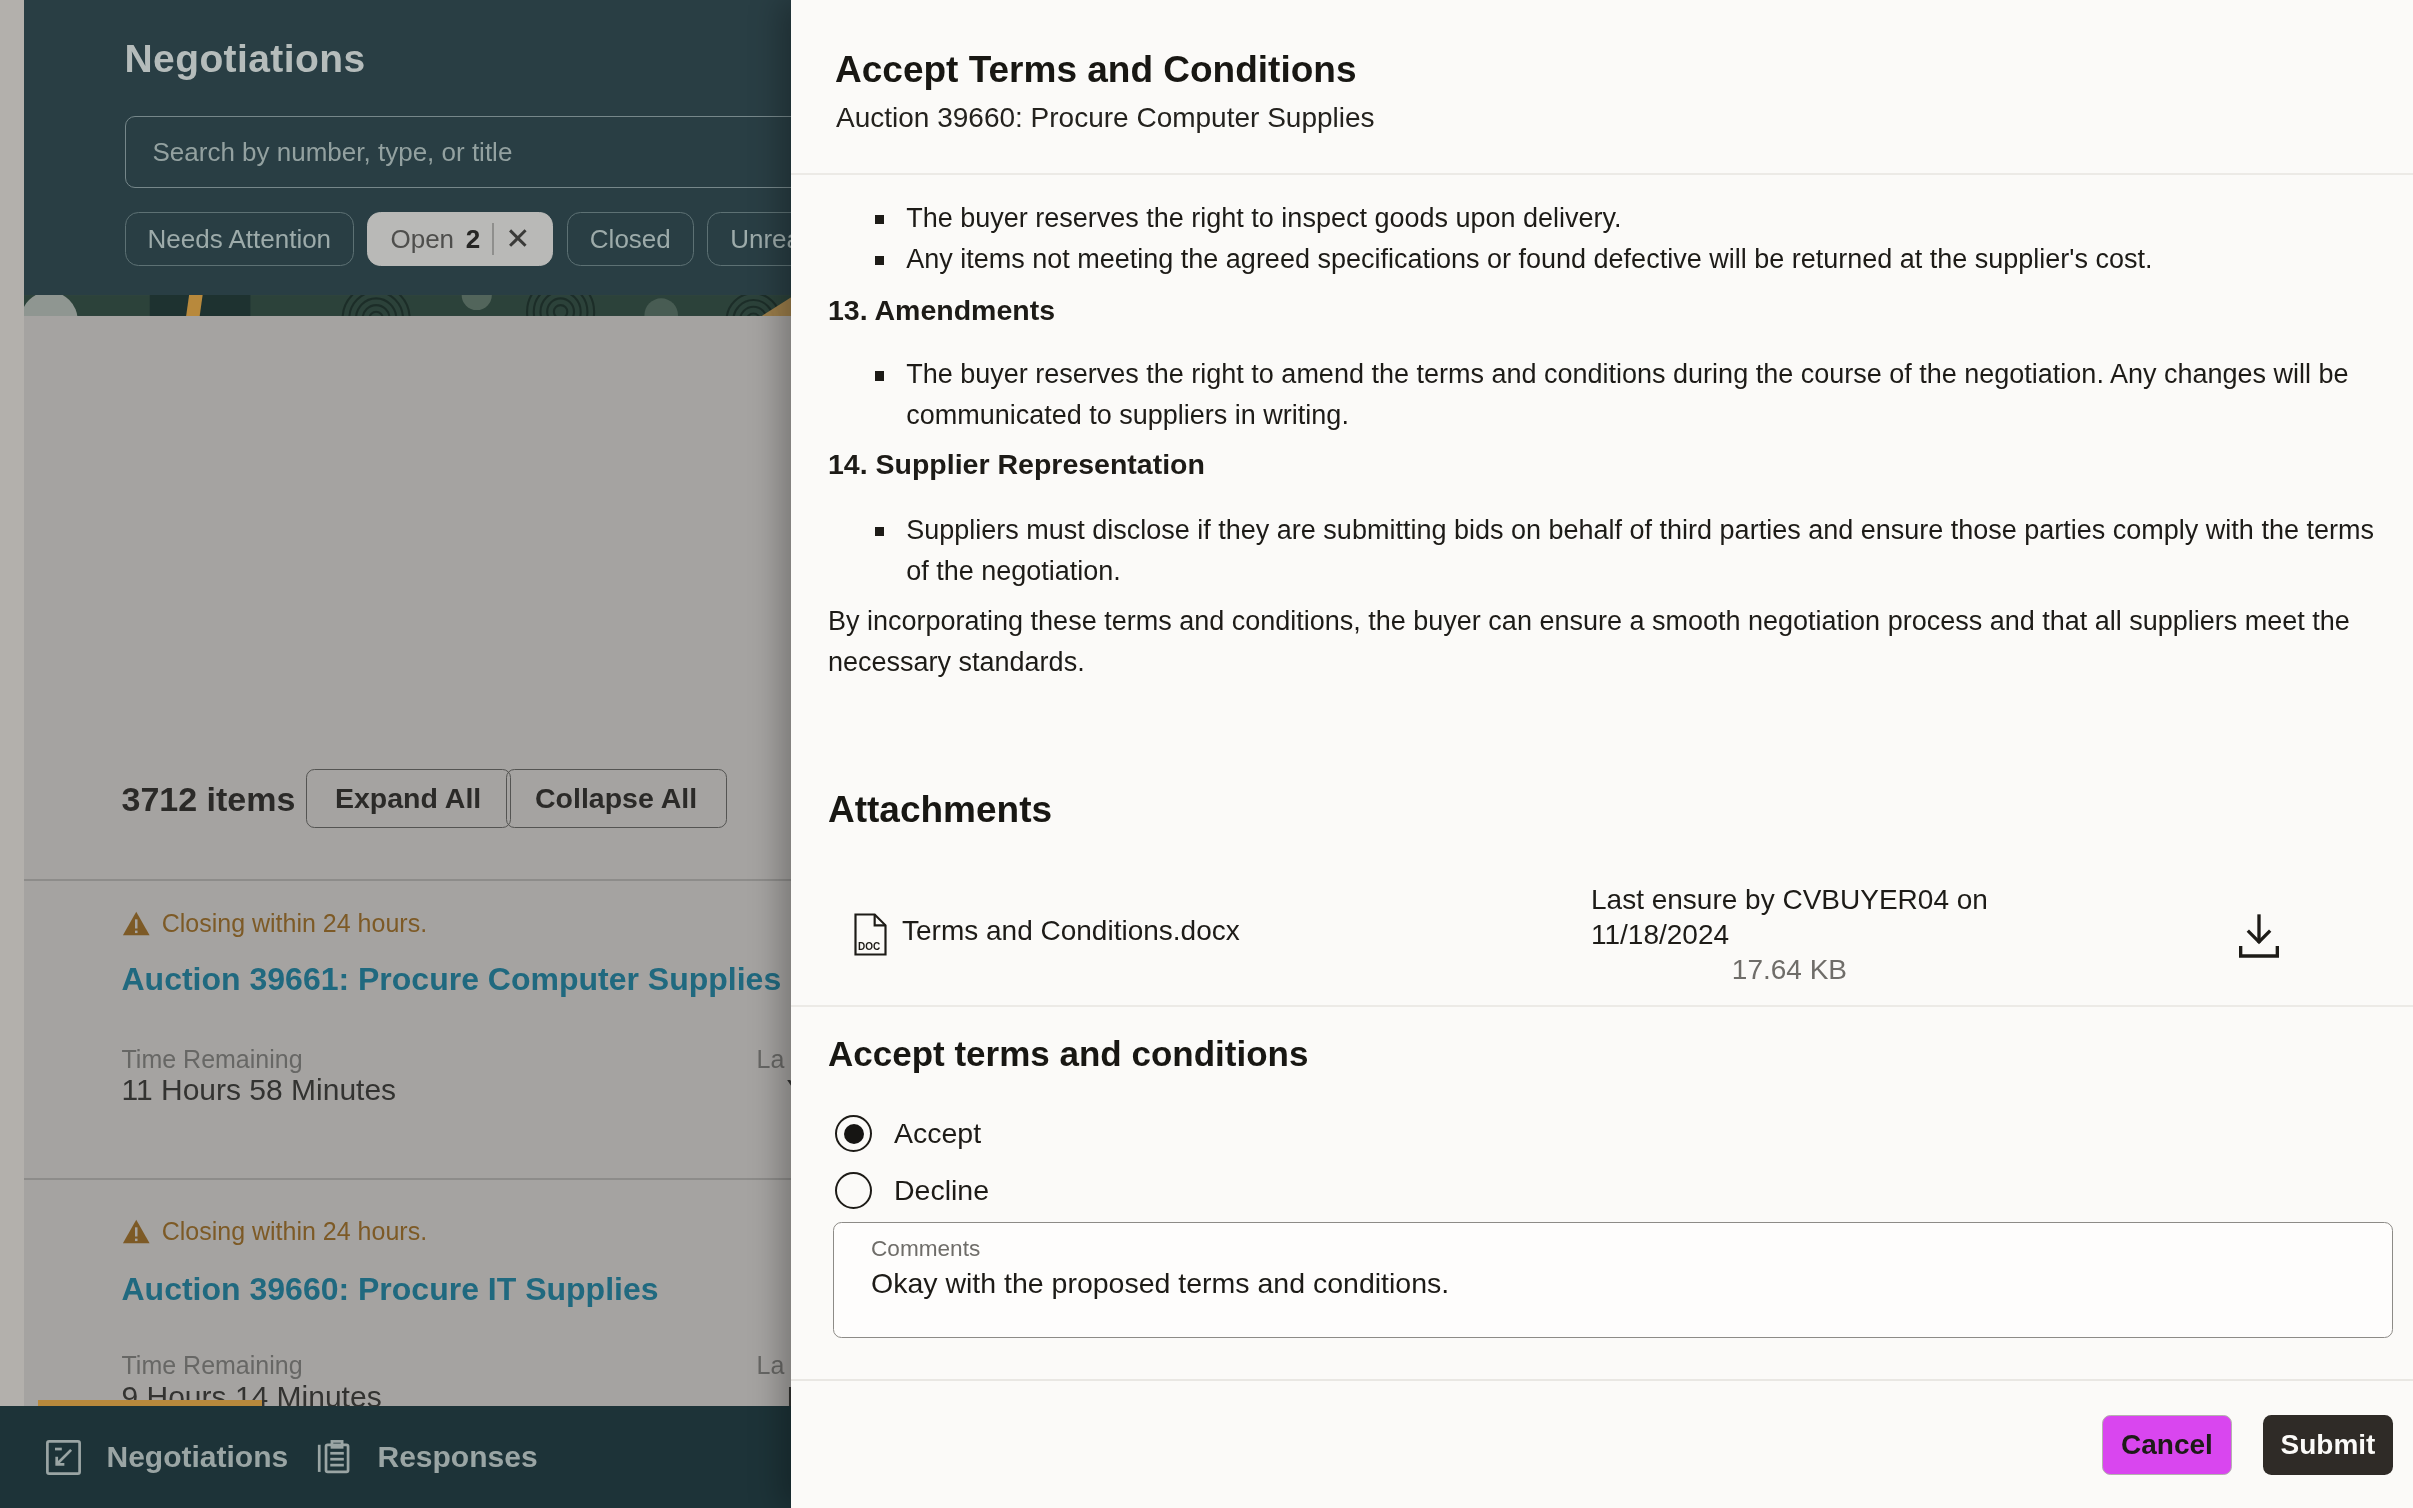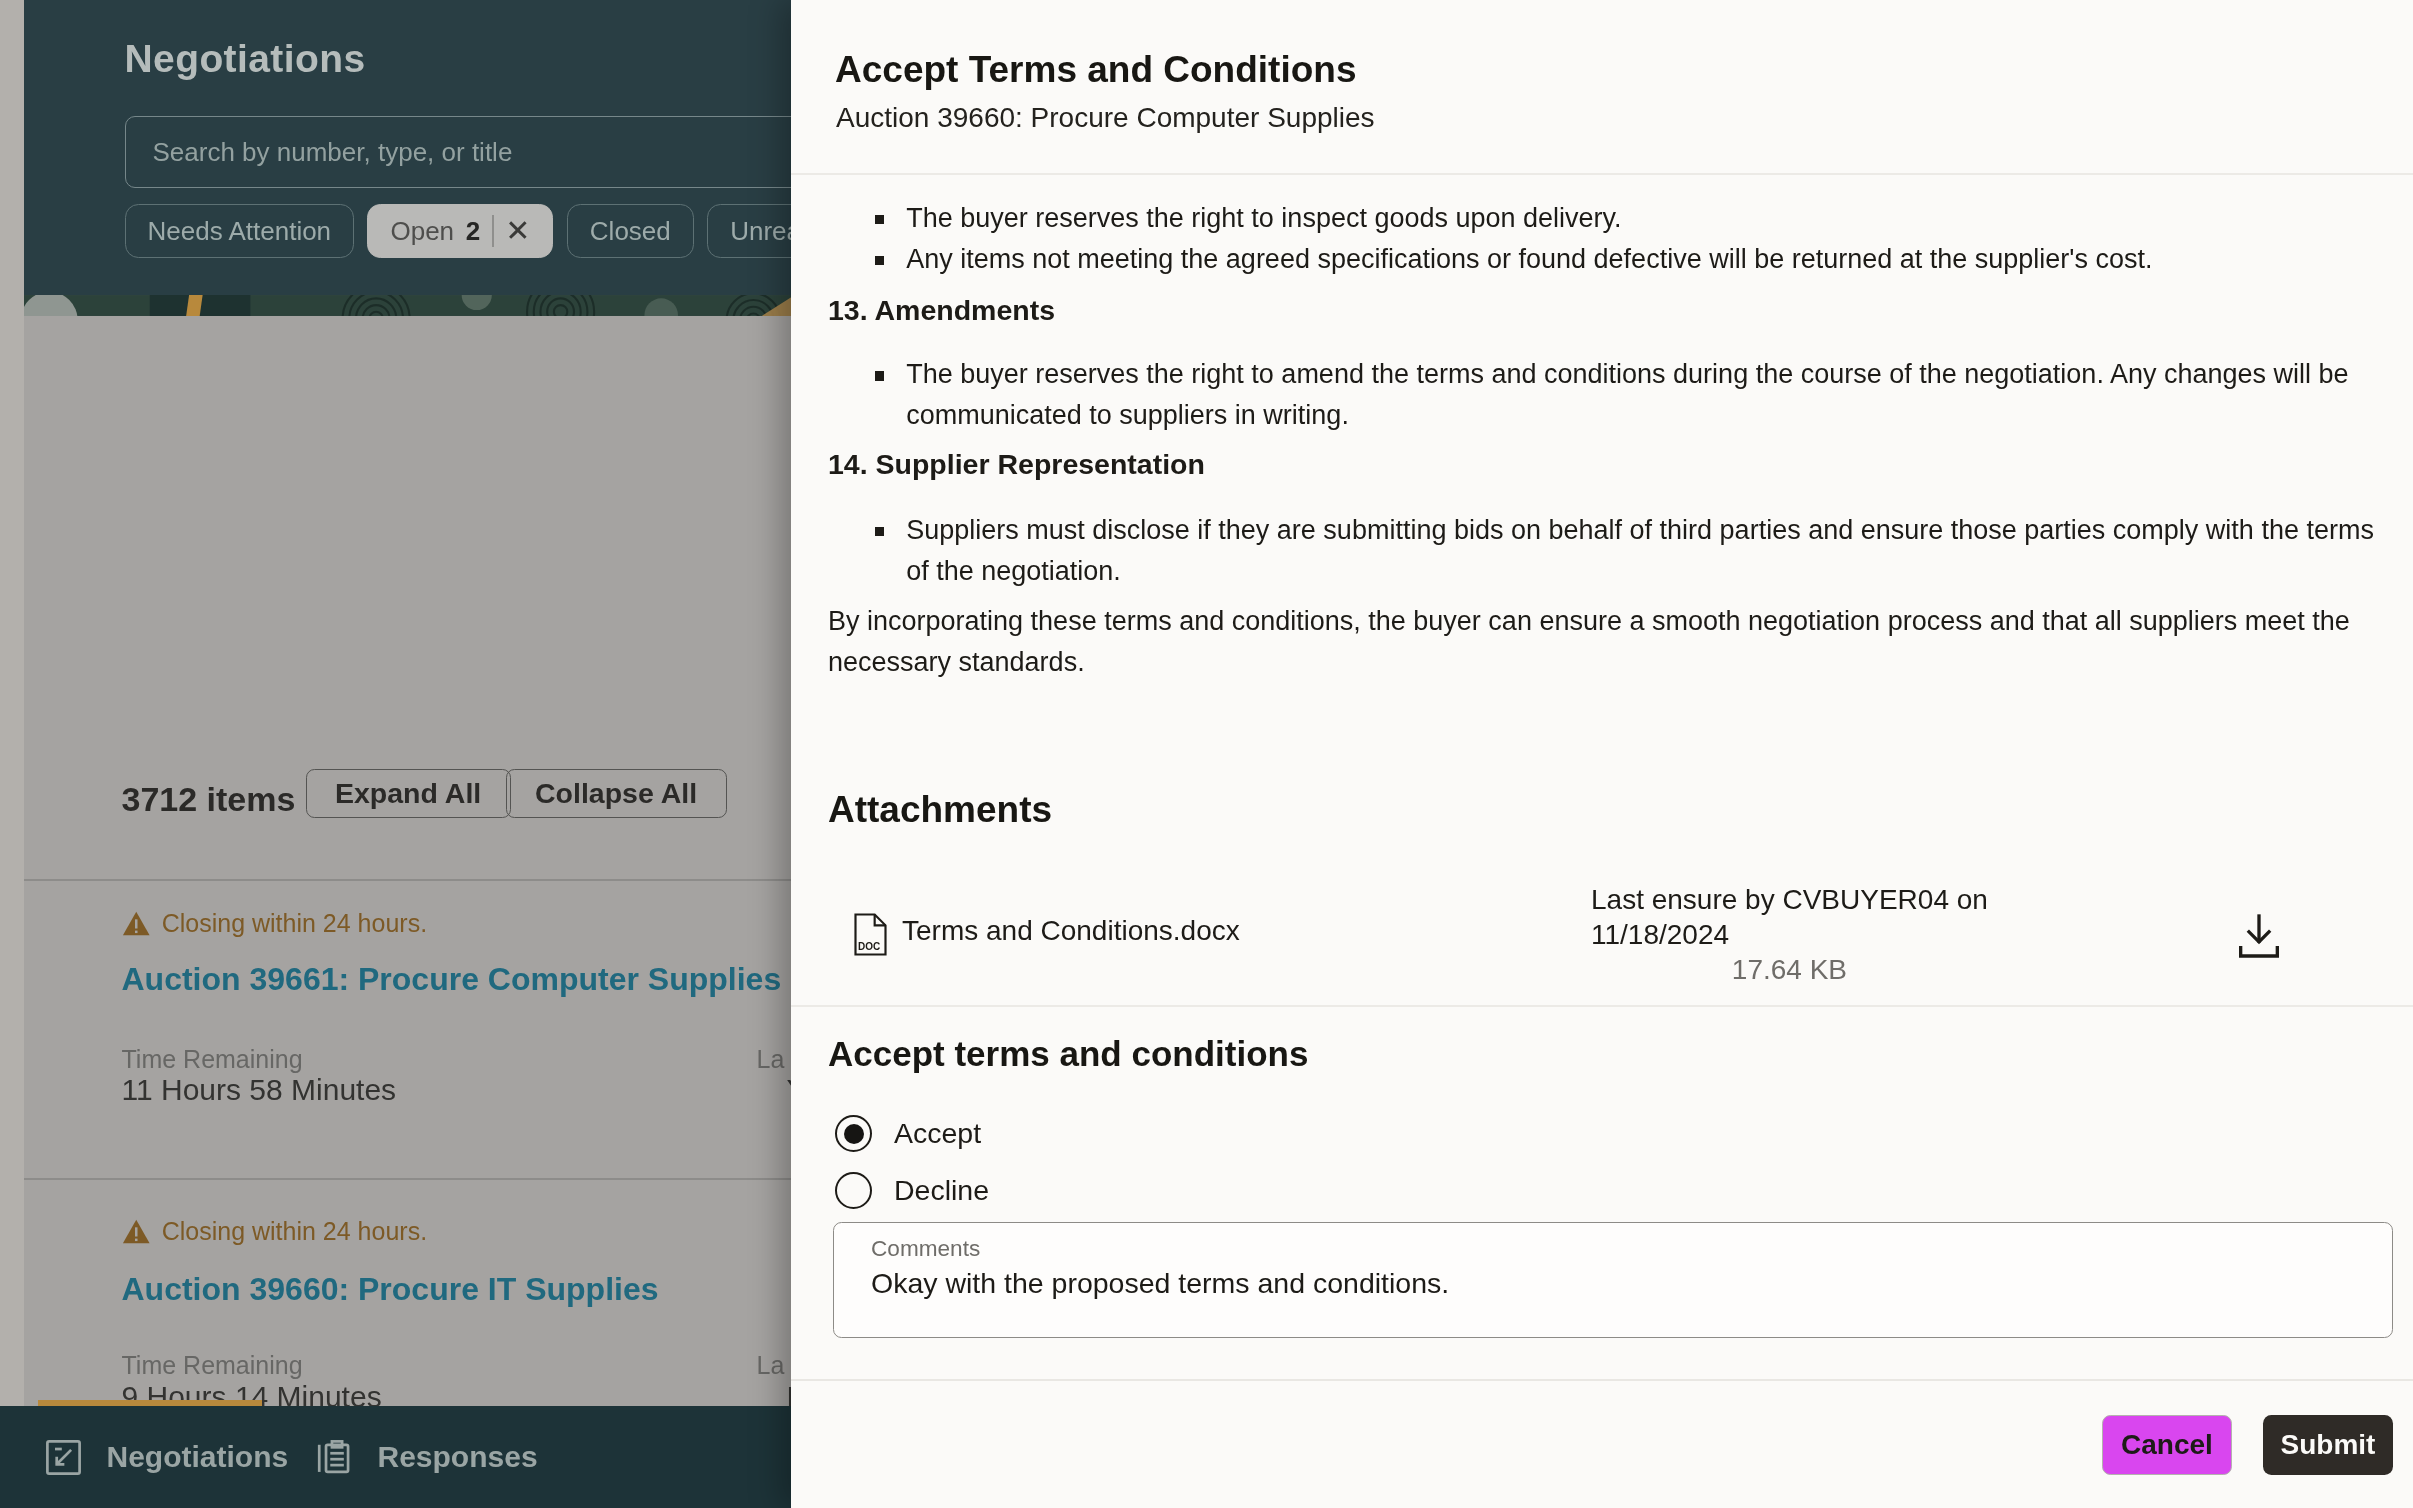--- a/index.html
+++ b/index.html
@@ -7,36 +7,36 @@
   body { position:relative; background:#b3b0ac; font-family:"Liberation Sans", sans-serif; color:#1d1b17; }
 
   
   .left-app { position:absolute; left:23.5px; top:0; width:768px; height:1508px; overflow:hidden; background:#a5a3a1; }
 
   .app-header { position:absolute; left:0; top:0; width:100%; height:295px; background:#293e44; }
   .app-title { position:absolute; left:101px; top:37px; font-size:39px; font-weight:700; color:#b5bcbb; letter-spacing:0.4px; }
   .search-box { position:absolute; left:101px; top:116px; width:704px; height:72px; border:1.7px solid #76878a; border-radius:10px; display:flex; align-items:center; }
   .search-ph { margin-left:27px; font-size:26px; color:#93a1a0; white-space:nowrap; }
   .chips { position:absolute; left:101px; top:204px; height:54px; display:flex; gap:13.4px; }
-  .chip { height:54px; border:1.7px solid #5d7174; border-radius:13.4px; color:#9dabaa; font-size:26px; padding:0 22px; display:flex; align-items:center; gap:11.7px; white-space:nowrap; }
+  .chip { height:54px; border:1.7px solid #5d7174; border-radius:13.4px; color:#9dabaa; font-size:26px; padding:0 22px; display:flex; align-items:center; gap:11.7px; white-space:nowrap;margin-top:8px; }
   .chip.selected { background:#b9b9b7; border-color:#b9b9b7; color:#4e4e4c; }
   .chip .count { font-weight:700; color:#262624; }
   .chip .vdiv { width:1.7px; height:32px; background:#8f8f8d; }
   .chip .x { color:#3a3a38; font-size:30px; line-height:1; }
 
   .pattern-strip { position:absolute; left:0; top:295px; width:768px; height:21px; overflow:hidden; }
 
   .banner { position:absolute; left:0; top:316px; width:768px; height:328px; background:#2f535e; }
   .banner-chevron { position:absolute; left:42px; top:136px; width:30px; height:44px; cursor:pointer; }
   .banner-title { position:absolute; left:87px; top:107px; font-family:"Liberation Serif", serif; font-size:53px; color:#c6cdcc; white-space:nowrap; }
   .banner-sub { position:absolute; left:92px; top:186px; font-size:30px; color:#b7c0bf; white-space:nowrap; }
 
   .list-area { position:absolute; left:0; top:644px; width:768px; height:763px; background:#a5a3a1; }
   .items-count { position:absolute; left:98px; top:136px; font-size:34px; font-weight:600; color:#2b2a28; }
-  .btn-ghost { position:absolute; top:125px; height:49px; border:1.7px solid #545452; border-radius:8.4px; background:transparent; font-family:inherit; font-size:28.5px; font-weight:600; color:#2b2a28; display:flex; align-items:center; padding:0 28.5px; white-space:nowrap; }
+  .btn-ghost { position:absolute; top:125px; height:59px; border:1.7px solid #545452; border-radius:8.4px; background:transparent; font-family:inherit; font-size:28.5px; font-weight:600; color:#2b2a28; display:flex; align-items:center; padding:0 28.5px; white-space:nowrap; }
   .btn-expand { left:282px; }
   .btn-collapse { left:482px; }
   .hairline { position:absolute; left:0; width:100%; height:1.7px; background:rgba(60,60,58,.22); }
 
   .warn-row { position:absolute; left:98px; display:flex; align-items:center; gap:11.7px; font-size:25px; color:#7d5a26; white-space:nowrap; }
   .card-title { position:absolute; left:98px; font-size:32px; font-weight:700; color:#20697f; white-space:nowrap; cursor:pointer; }
   .card-lbl { position:absolute; left:98px; font-size:25px; color:#676765; white-space:nowrap; }
   .card-val { position:absolute; left:98px; font-size:30px; color:#333331; white-space:nowrap; }
   .cut-lbl { position:absolute; left:733px; font-size:25px; color:#676765; white-space:nowrap; }
   .cut-val { position:absolute; left:763px; font-size:30px; color:#333331; white-space:nowrap; }

